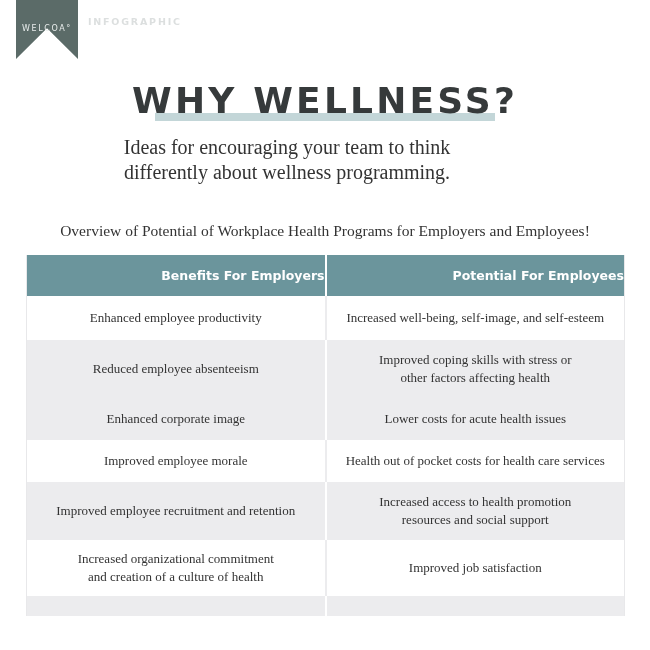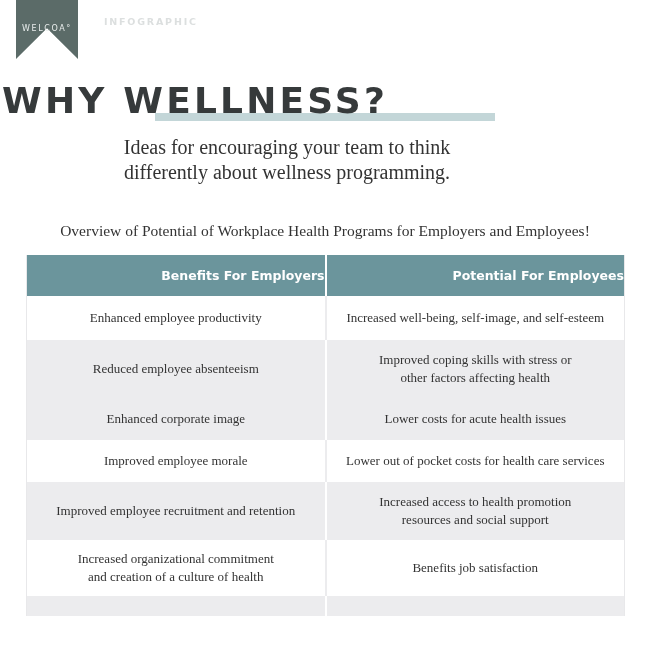--- a/index.html
+++ b/index.html
@@ -13,24 +13,24 @@
   }
   .banner-text {
     position: absolute; left: 16px; top: 8px; width: 62px; text-align: center;
     font-family: "DejaVu Sans", sans-serif; font-size: 8px; letter-spacing: 1.6px;
     color: #e8eceb;
     margin-top: 16px;
   }
   .tag {
     position: absolute; left: 88px; top: 16px;
     font-family: "DejaVu Sans", sans-serif; font-size: 9.5px; letter-spacing: 1.8px;
-    color: #dcdfdf; font-weight: bold; margin-left: 16px;
+    color: #dcdfdf; font-weight: bold;
   }
 
-  .title-wrap { position: absolute; left: 0; top: 80px; width: 650px; text-align: left; text-decoration: underline; }
+  .title-wrap { position: absolute; left: 0; top: 80px; width: 650px; text-align: center; text-decoration: underline; }
   .title {
     display: inline-block; position: relative;
     font-family: "DejaVu Sans", sans-serif; font-weight: bold;
     font-size: 36px; letter-spacing: 3.2px; color: #363a3b; line-height: 42px;
     padding: 0 2px;
   }
   .title-bar {
     position: absolute; left: 155px; top: 113px; width: 340px; height: 8px;
     background: #c3d6d8;
   }
@@ -102,34 +102,34 @@
         <span class="line">Improved coping skills with stress or</span>
         <span class="line">other factors affecting health</span>
       </td>
     </tr>
     <tr class="gray r3">
       <td><span>Enhanced corporate image</span></td>
       <td><span>Lower costs for acute health issues</span></td>
     </tr>
     <tr class="white r4">
       <td><span>Improved employee morale</span></td>
-      <td><span>Lower out of pocket costs for health care services</span></td>
+      <td><span>Health out of pocket costs for health care services</span></td>
     </tr>
     <tr class="gray r5">
       <td><span>Improved employee recruitment and retention</span></td>
       <td>
         <span class="line">Increased access to health promotion</span>
         <span class="line">resources and social support</span>
       </td>
     </tr>
     <tr class="white r6">
       <td>
         <span class="line">Increased organizational commitment</span>
         <span class="line">and creation of a culture of health</span>
       </td>
-      <td><span>Benefits job satisfaction</span></td>
+      <td><span>Improved job satisfaction</span></td>
     </tr>
     <tr class="gray r7">
       <td></td>
       <td></td>
     </tr>
   </tbody>
 </table>
 
 </body></html>

